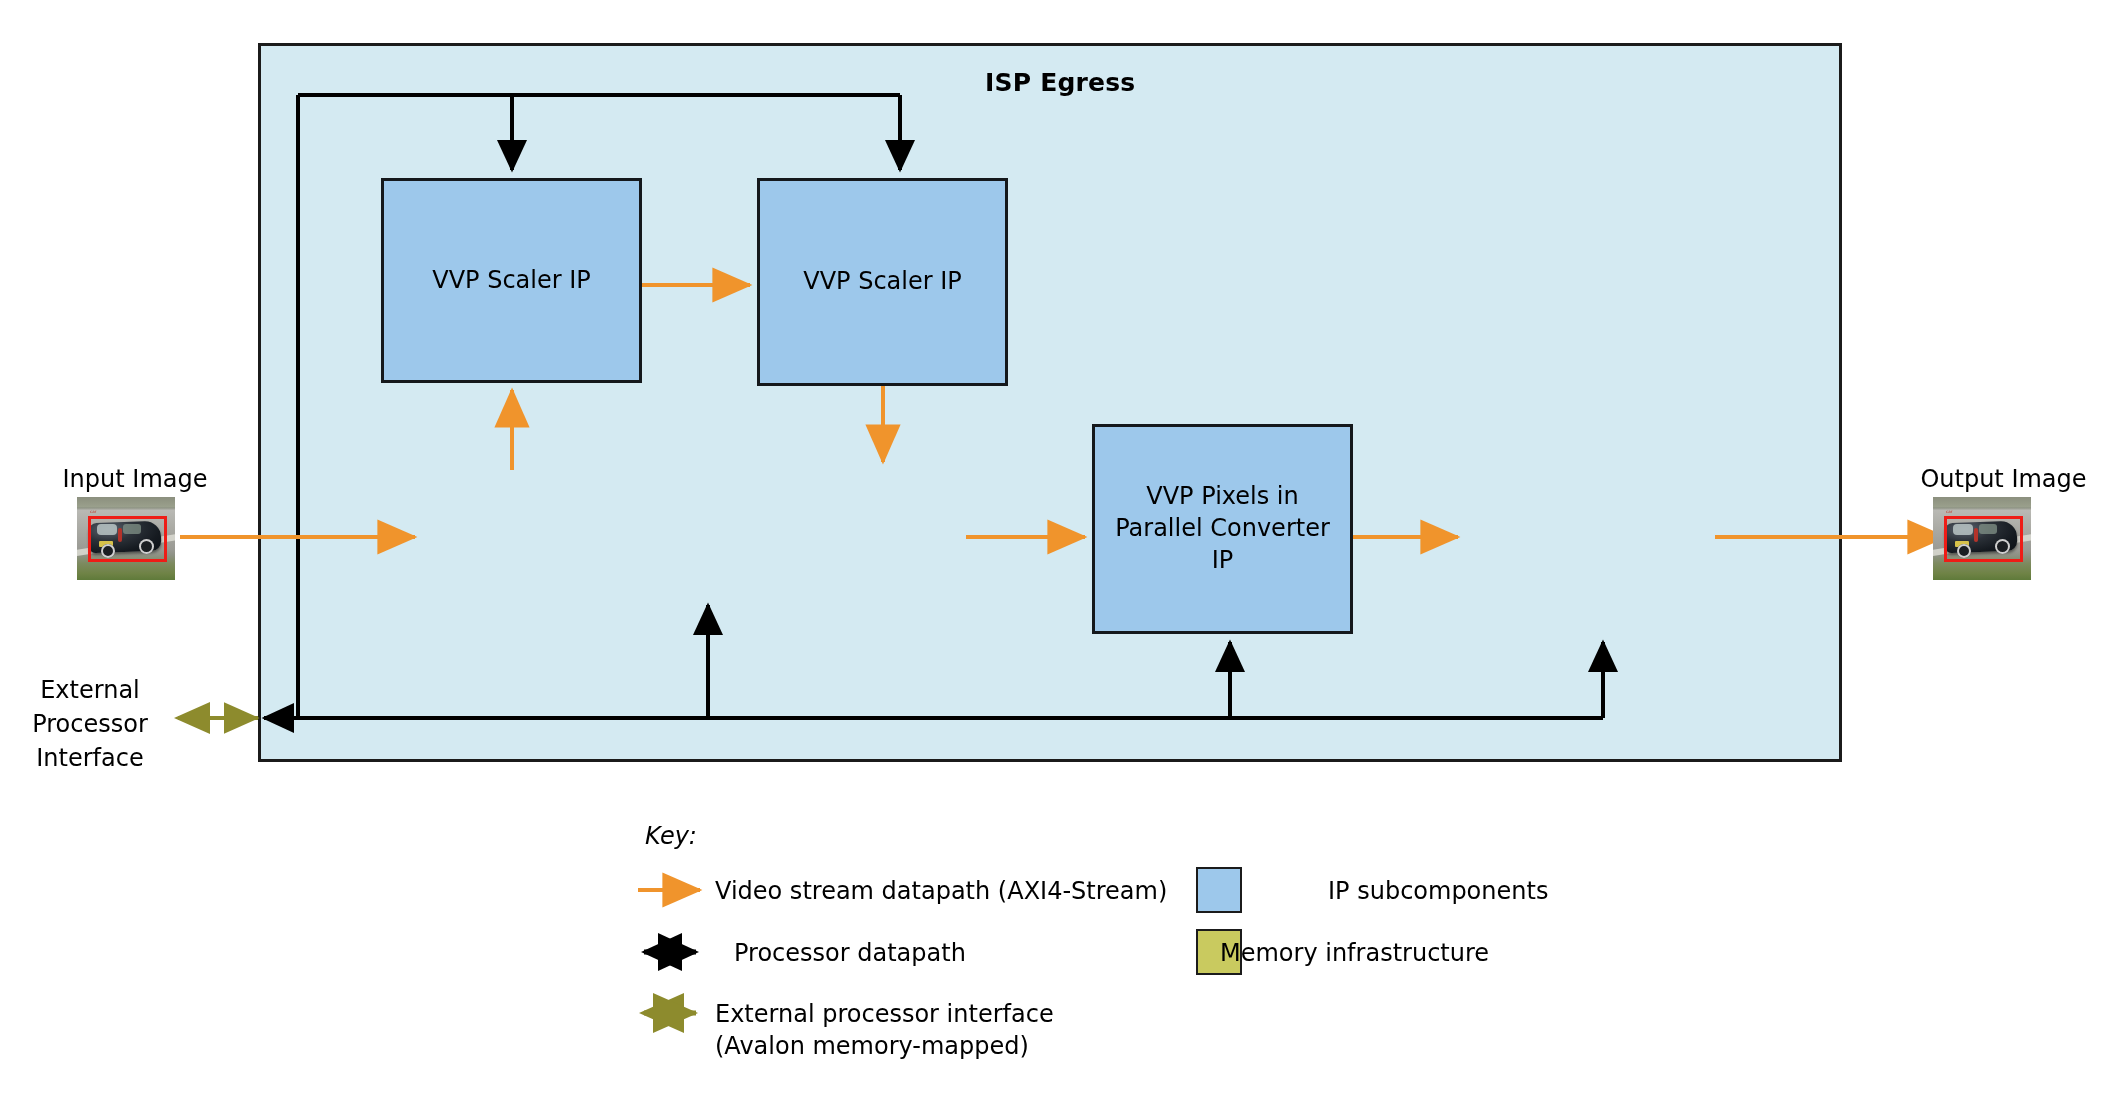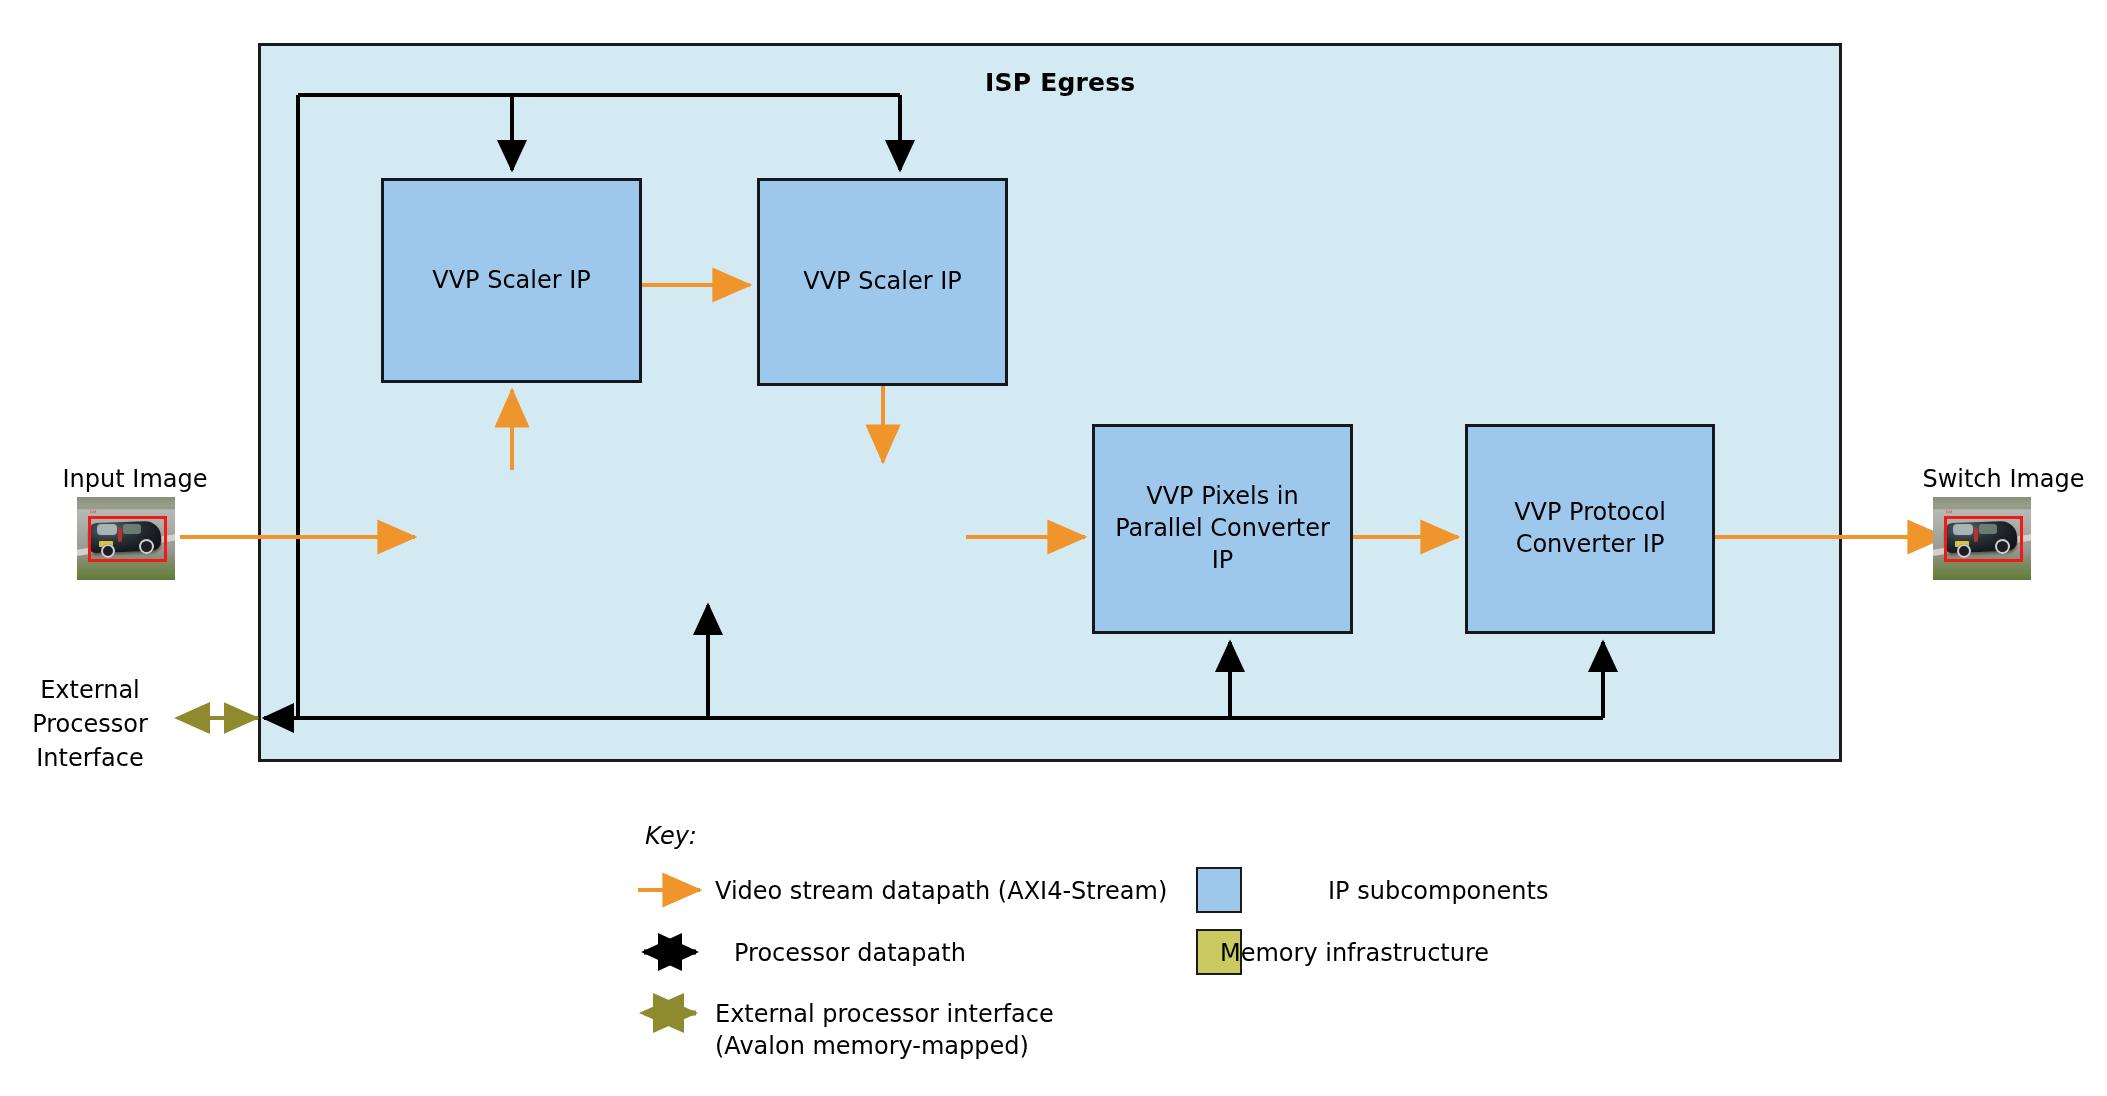--- a/index.html
+++ b/index.html
@@ -160,39 +160,36 @@
   <div class="ip-box" style="left:757px;top:178px;width:251px;height:208px;">
     <span>VVP Scaler IP</span>
   </div>
 
 
   <div class="ip-box" style="left:1092px;top:424px;width:261px;height:210px;">
     <span>VVP Pixels in
 Parallel Converter IP</span>
   </div>
 
-  <div class="ip-box" style="left:1465px;top:424px;width:250px;height:210px;">
-    <span>VVP Protocol Converter IP</span>
-  </div>
 
   <div class="side-label" style="left:30px;top:462px;width:210px;">Input Image</div>
   <div class="thumb" style="left:77px;top:497px;width:98px;height:83px;">
     <div class="road"></div>
     <div class="car" style="left:12px;top:25px;width:72px;height:30px;"></div>
     <div class="glass" style="left:20px;top:27px;width:20px;height:11px;"></div>
     <div class="glass2" style="left:46px;top:27px;width:18px;height:10px;"></div>
     <div class="tail" style="left:41px;top:31px;width:4px;height:14px;"></div>
     <div class="plate" style="left:22px;top:44px;width:14px;height:6px;"></div>
     <div class="wheel" style="left:24px;top:47px;width:14px;height:14px;"></div>
     <div class="wheel" style="left:62px;top:42px;width:15px;height:15px;"></div>
     <div class="bbox" style="left:11px;top:19px;width:79px;height:46px;"></div>
     <div class="tinytag" style="left:13px;top:13px;">car</div>
   </div>
 
-  <div class="side-label" style="left:1900px;top:462px;width:207px;">Switch Image</div>
+  <div class="side-label" style="left:1900px;top:462px;width:207px;">Output Image</div>
   <div class="thumb" style="left:1933px;top:497px;width:98px;height:83px;">
     <div class="road"></div>
     <div class="car" style="left:12px;top:25px;width:72px;height:30px;"></div>
     <div class="glass" style="left:20px;top:27px;width:20px;height:11px;"></div>
     <div class="glass2" style="left:46px;top:27px;width:18px;height:10px;"></div>
     <div class="tail" style="left:41px;top:31px;width:4px;height:14px;"></div>
     <div class="plate" style="left:22px;top:44px;width:14px;height:6px;"></div>
     <div class="wheel" style="left:24px;top:47px;width:14px;height:14px;"></div>
     <div class="wheel" style="left:62px;top:42px;width:15px;height:15px;"></div>
     <div class="bbox" style="left:11px;top:19px;width:79px;height:46px;"></div>

